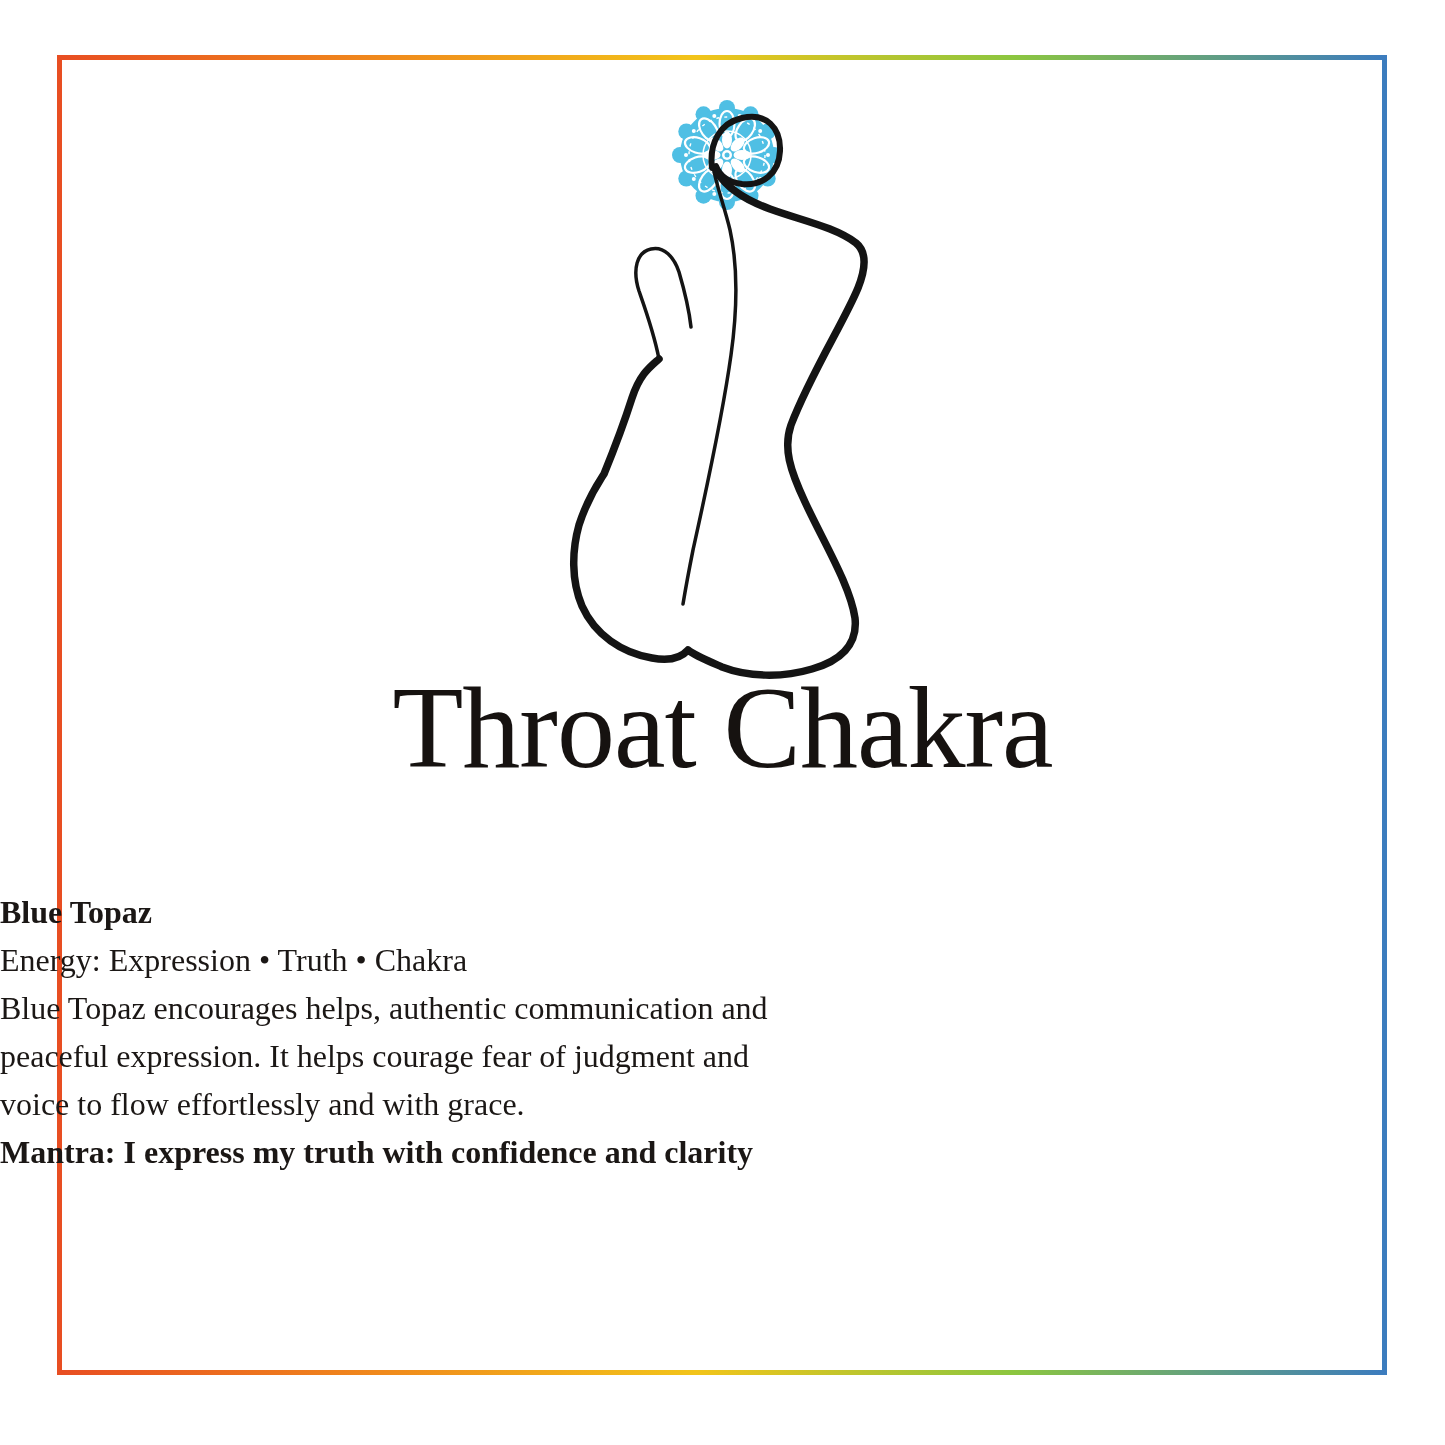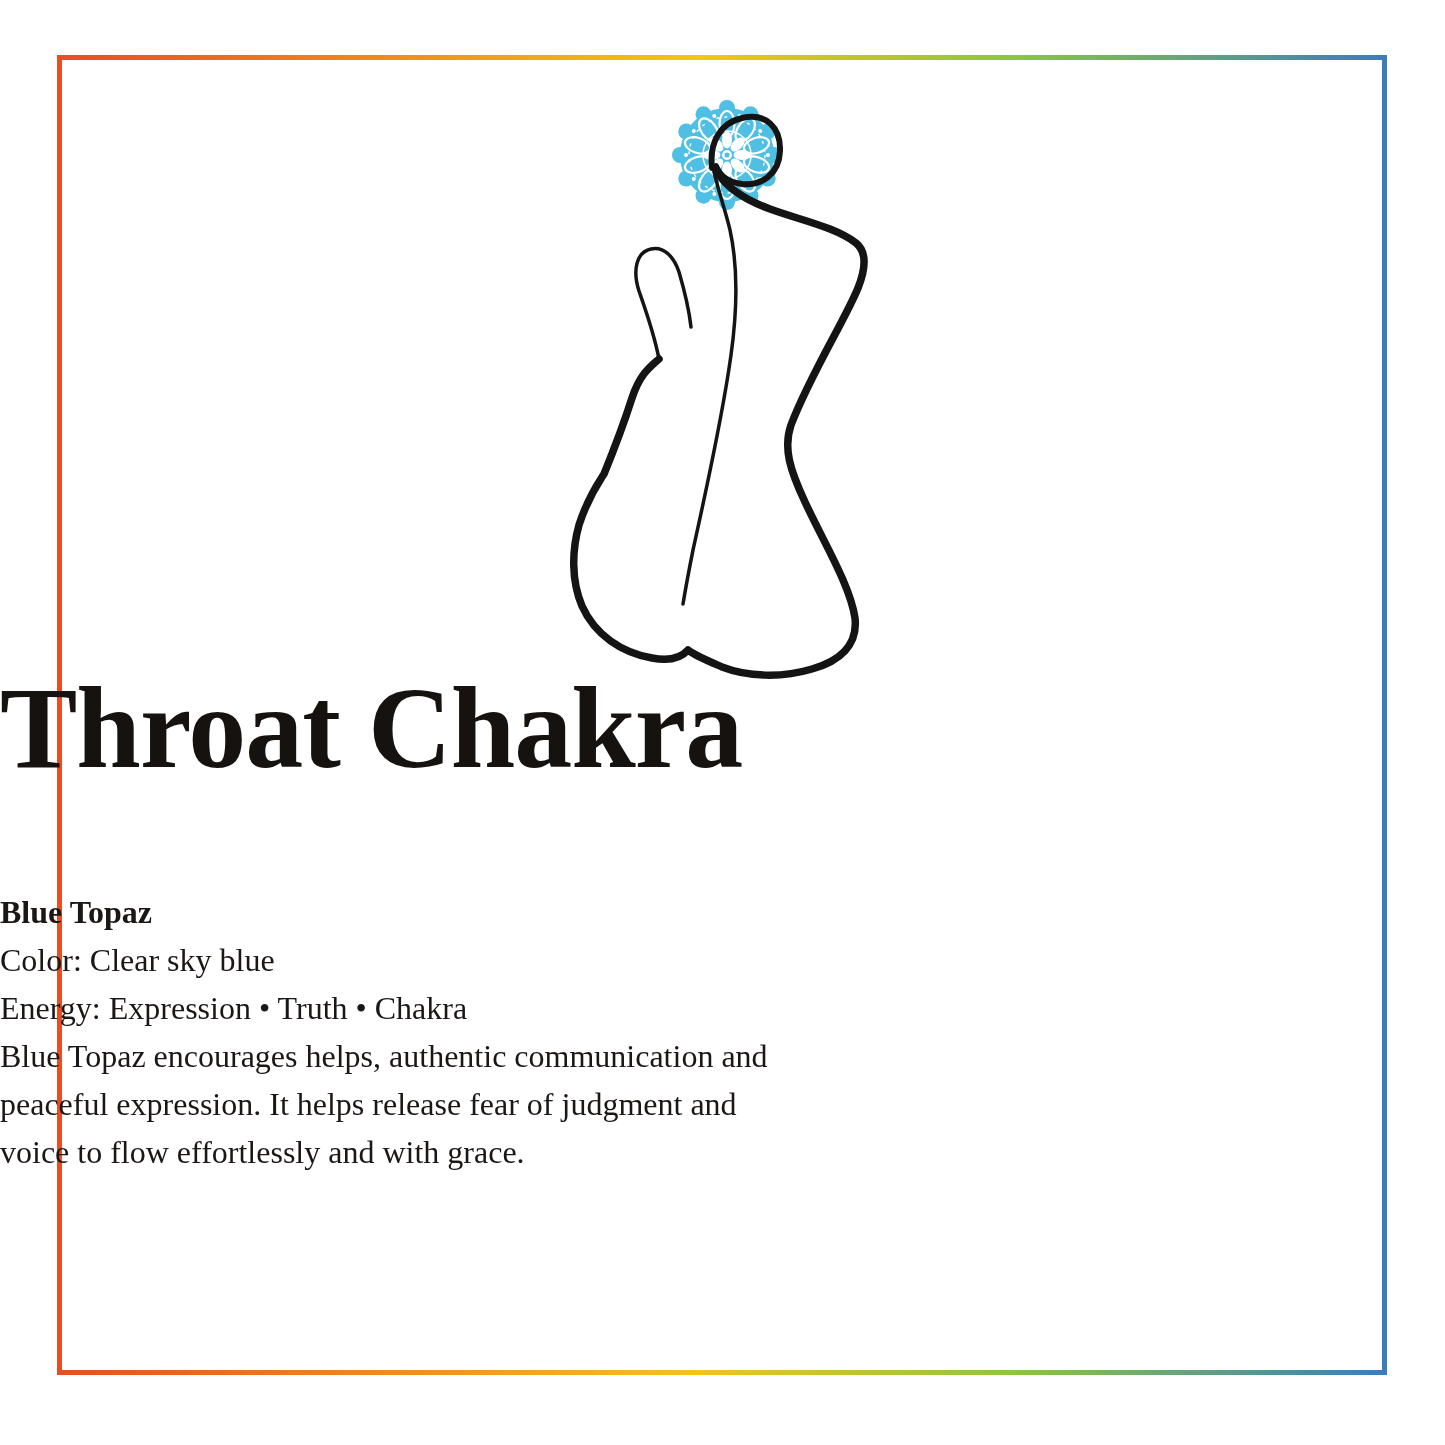--- a/index.html
+++ b/index.html
@@ -11,21 +11,21 @@
   }
   .frame{
     position:absolute;left:57px;top:55px;width:1330px;height:1320px;
     box-sizing:border-box;border:5px solid;
     border-image:linear-gradient(90deg,#e84e22 0%,#f0891c 24%,#f2c41a 48%,#8cc63f 72%,#3c7cbe 100%) 1;
     pointer-events:none;
   }
   .art{position:absolute;left:525px;top:80px;width:390px;height:615px;}
   .title{
     position:absolute;left:0;top:668px;width:100%;margin:0;
-    text-align:left;font-weight:bold;font-size:116px;line-height:1.05;
+    text-align:center;font-weight:normal;font-size:116px;line-height:1.05;
     letter-spacing:-1px;color:#161210;
   }
   .info{
     position:absolute;left:0;top:888px;width:100%;
     font-size:32px;line-height:48px;color:#1b1715;
   }
   .info .line{white-space:nowrap;}
   .info .bold{font-weight:bold;}
 </style>
 </head>
@@ -94,18 +94,18 @@
     <path stroke-width="6" d="M 712,168 C 709,143 720,123 742,118 C 766,112 781,128 780,151 C 779,174 762,186 742,184 C 727,182 719,174 716,166"></path>
     <path stroke-width="7.5" d="M 717,172 C 728,190 748,201 770,209 C 800,220 835,227 856,243 C 867,252 866,268 858,288 C 845,320 810,375 791,425 C 783,448 790,470 805,502 C 824,543 850,585 855,618 C 858,645 840,661 812,669 C 782,678 748,677 722,667 C 706,660 694,655 688,650 C 681,658 668,661 652,658 C 622,653 595,635 582,606 C 571,580 572,550 579,525 C 588,497 599,482 604,474 C 615,447 625,420 632,398 C 640,374 650,367 659,359"></path>
     <path stroke-width="3.5" d="M 659,359 C 654,333 646,311 639,291 C 632,269 637,252 651,249 C 664,246 674,257 679,272 C 684,289 689,309 691,327"></path>
   </g>
 </svg>
 
 <h1 class="title">Throat Chakra</h1>
 
 <div class="info">
   <div class="line bold">Blue Topaz</div>
-  <div class="line">Color: Clear sky blue</div>
   <div class="line">Energy: Expression • Truth • Chakra</div>
   <div class="line">Blue Topaz encourages helps, authentic communication and</div>
-  <div class="line">peaceful expression. It helps release fear of judgment and</div>
+  <div class="line">peaceful expression. It helps courage fear of judgment and</div>
   <div class="line">voice to flow effortlessly and with grace.</div>
+  <div class="line bold">Mantra: I express my truth with confidence and clarity</div>
 </div>
 
 </body></html>

